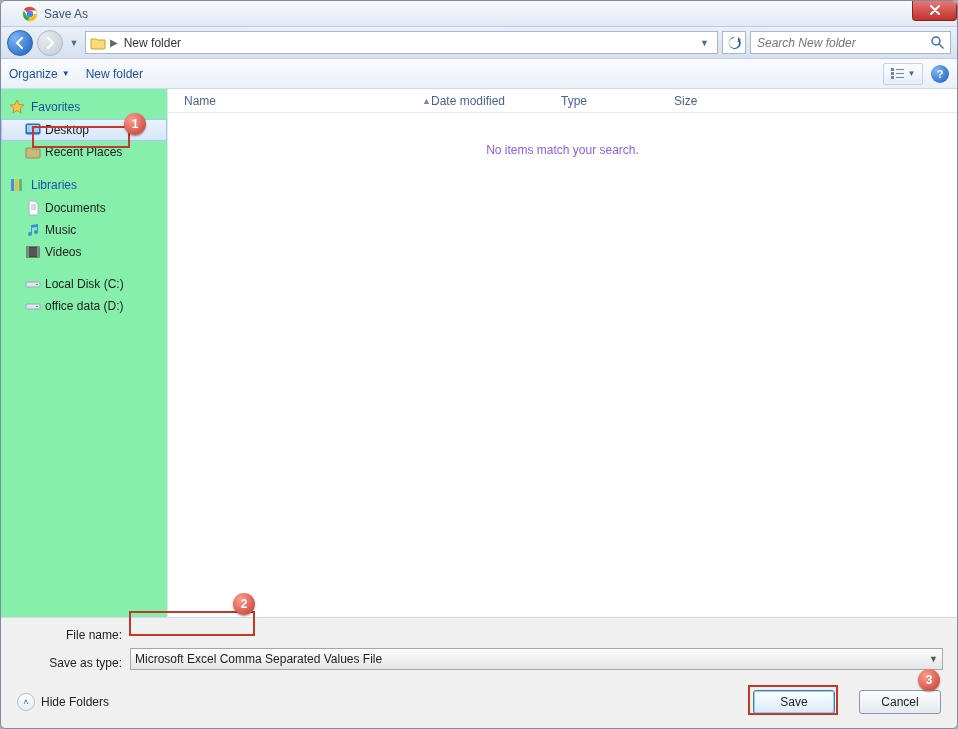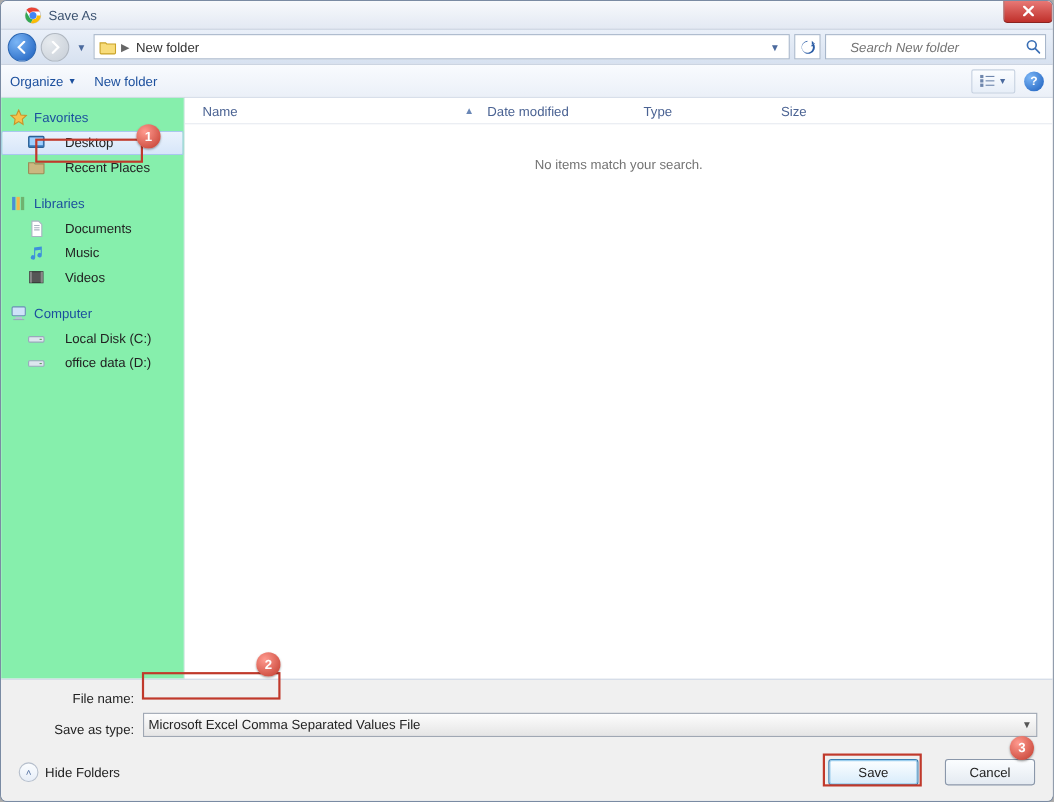--- a/index.html
+++ b/index.html
@@ -14,46 +14,46 @@
   .navcircle { width:26px; height:26px; border-radius:50%; background:radial-gradient(circle at 30% 30%,#7BB6F6,#1A5DBD); border:1px solid #2c67b3; display:flex; align-items:center; justify-content:center; color:#fff; font-size:12px; cursor:pointer; }
   .navcircle.disabled { background:radial-gradient(circle at 30% 30%,#e6eaee,#c7ced7); border-color:#b0b7c0; color:#8992a0; cursor:default; }
   .chev { width:14px; height:22px; display:flex; align-items:center; justify-content:center; color:#4b6a9e; font-size:9px;}
   .addrbar { flex:1; height:23px; background:#fff; border:1px solid #A8B7CB; display:flex; align-items:center; padding:0 4px; }
   .addrbar .folder-icon { width:16px; height:16px; margin-right:4px; }
   .addrbar .crumb { color:#333; padding:2px 6px; }
   .addrbar .sep { color:#666; font-size:10px; }
   .addrbar .spacer { flex:1; }
   .addrbar .drop { color:#4b6a9e; font-size:9px; padding:0 4px;}
   .refresh { width:24px; height:23px; border:1px solid #A8B7CB; background:#fff; display:flex; align-items:center; justify-content:center; color:#2a5ca5; cursor:pointer;}
-  .searchbox { width:201px; height:23px; border:1px solid #A8B7CB; background:#fff; display:flex; align-items:center; padding:0 20px; }
+  .searchbox { width:201px; height:23px; border:1px solid #A8B7CB; background:#fff; display:flex; align-items:center; padding:0 4px; }
   .searchbox input { border:0; outline:0; flex:1; color:#333; font-style:italic; }
   .searchbox .sicon { width:16px; height:16px; color:#3a6fb5; }
   .toolbar { height:30px; background:linear-gradient(#F9FBFE,#EBF0F8); border-bottom:1px solid #D0D9E6; display:flex; align-items:center; padding:0 8px; gap:16px; }
   .toolbar .tbtn { color:#1B4F9D; cursor:pointer; display:flex; align-items:center; gap:4px;}
   .toolbar .tbtn .drop { font-size:8px; color:#1B4F9D;}
   .toolbar .right { margin-left:auto; display:flex; align-items:center; gap:8px;}
   .viewbtn { width:40px; height:22px; border:1px solid #C6D1E0; background:linear-gradient(#fbfdff,#e7eef8); border-radius:2px; display:flex; align-items:center; justify-content:center; gap:3px; cursor:pointer;}
   .helpbtn { width:18px; height:18px; border-radius:50%; background:radial-gradient(circle at 30% 30%,#7bb6f6,#195cbc); color:#fff; display:flex; align-items:center; justify-content:center; font-weight:bold; font-size:11px; cursor:pointer; }
   .body { flex:1; display:flex; min-height:0; position:relative; }
   .sidebar { width:167px; border-right:1px solid #E1E6EE; background:#86efac; overflow:hidden; padding-top:6px; }
   .group { margin-bottom:10px; }
   .group-hd { display:flex; align-items:center; gap:6px; padding:4px 8px; color:#1B4F9D; cursor:pointer;}
   .group-hd .label { color:#1B4F9D; }
-  .group-item { display:flex; align-items:center; gap:18px; padding:3px 8px 3px 24px; color:#222; cursor:pointer; }
+  .group-item { display:flex; align-items:center; gap:4px; padding:3px 8px 3px 24px; color:#222; cursor:pointer; }
   .group-item.selected { background:linear-gradient(#EAF2FD,#D7E6F9); border:1px solid #A9C7EF; padding:2px 7px 2px 23px; border-radius:2px; }
   .ico { width:16px; height:16px; display:inline-flex; align-items:center; justify-content:center; }
   .filearea { flex:1; background:#fff; position:relative; display:flex; flex-direction:column; }
-  .colhdr { height:24px; border-bottom:1px solid #E6EAF0; display:flex; align-items:center; color:#4B6393; padding:0 16px; gap:12px; }
+  .colhdr { height:24px; border-bottom:1px solid #E6EAF0; display:flex; align-items:center; color:#4B6393; padding:0 16px; gap:0; }
   .colhdr .col { position:relative; }
   .colhdr .col.name { width:247px; display:flex; align-items:center; gap:4px;}
   .colhdr .col.date { width:130px; }
   .colhdr .col.type { width:113px; }
   .colhdr .col.size { width:100px; }
   .sort-arrow { color:#6a87b6; font-size:9px;}
-  .empty { flex:1; display:flex; justify-content:center; padding-top:30px; color:#737373; }
+  .empty { flex:1; display:flex; justify-content:center; padding-top:30px; color:#8b5cf6; }
   .bottom { border-top:1px solid #D0D9E6; background:#F0F0F0; padding:10px 14px 10px 14px; }
   .formrow { display:flex; align-items:flex-end; margin-bottom:6px; }
   .formrow .lbl { width:115px; text-align:right; padding-right:8px; color:#222; }
   .formrow .ctrl { flex:1; }
   .txt { width:100%; height:22px; border:1px solid #9FA7B3; background:#fff; padding:0 4px; outline:0; color:#222;}
   .sel { width:100%; height:22px; border:1px solid #9FA7B3; background:#ECECEC; background:linear-gradient(#fdfdfd,#e5e5e5); padding:0 4px; outline:0; color:#222; cursor:pointer;}
   .btnrow { display:flex; align-items:center; padding:14px 2px 4px 2px; }
   .hide-folders { display:flex; align-items:center; gap:6px; color:#222; cursor:pointer;}
   .hide-folders .chevcircle { width:18px; height:18px; border:1px solid #b6bfcc; border-radius:50%; display:flex; align-items:center; justify-content:center; font-size:9px; color:#4b6a9e; background:linear-gradient(#fbfdff,#e7eef8);}
   .btn-spacer { flex:1; }
@@ -217,30 +217,20 @@
                 <rect x="2" y="3" width="12" height="10" fill="#555" stroke="#333"></rect>
                 <rect x="2" y="3" width="2" height="10" fill="#888"></rect>
                 <rect x="12" y="3" width="2" height="10" fill="#888"></rect>
               </svg>
             </span>
           <span>Videos</span>
         </div>
       </div>
 
       <div class="group">
-        <div class="group-hd">
-          <span class="ico">
-              <svg width="16" height="16" viewBox="0 0 16 16">
-                <rect x="2" y="2" width="12" height="8" rx="1" fill="#CFE3F9" stroke="#6b8fb7"></rect>
-                <rect x="5" y="11" width="6" height="2" fill="#b7c4d6"></rect>
-                <rect x="3" y="13" width="10" height="1" fill="#9aa8bc"></rect>
-              </svg>
-            </span>
-          <span class="label">Computer</span>
-        </div>
         <div class="group-item">
           <span class="ico">
               <svg width="16" height="16" viewBox="0 0 16 16">
                 <rect x="1" y="6" width="14" height="5" rx="1" fill="#DDE6EE" stroke="#9aa8bc"></rect>
                 <rect x="11" y="8" width="2" height="1" fill="#5aa05a"></rect>
               </svg>
             </span>
           <span>Local Disk (C:)</span>
         </div>
         <div class="group-item">

